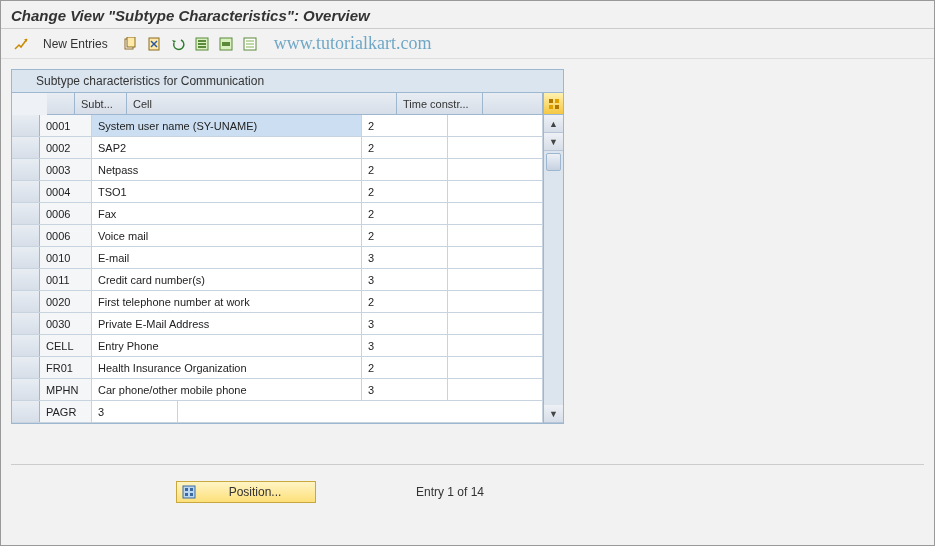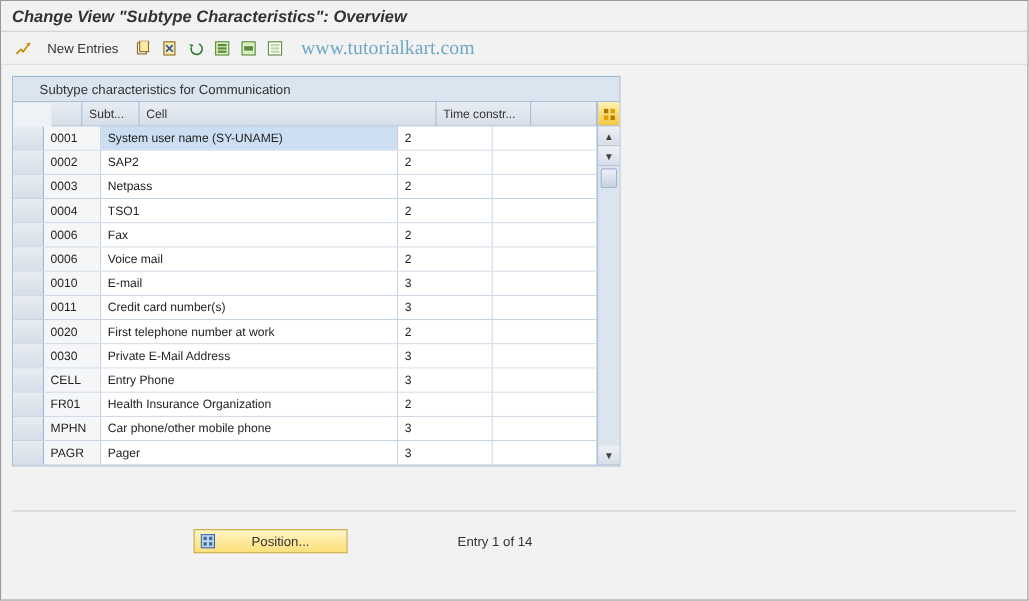--- a/index.html
+++ b/index.html
@@ -370,21 +370,20 @@
             <div class="data-row">
               <div class="sel-cell"></div>
               <div class="data-cell subt">MPHN</div>
               <div class="data-cell name">Car phone/other mobile phone</div>
               <div class="data-cell time">3</div>
               <div class="data-cell extra"></div>
             </div>
             <div class="data-row">
               <div class="sel-cell"></div>
               <div class="data-cell subt">PAGR</div>
-              <div class="data-cell name">Pager</div>
               <div class="data-cell time">3</div>
               <div class="data-cell extra"></div>
             </div>
           </div>
       </div>
       <div class="scroll-col">
         <div class="scroll-settings">
           <svg width="12" height="12" viewBox="0 0 12 12">
               <rect x="0" y="0" width="12" height="12" fill="none"></rect>
               <rect x="1" y="1" width="4" height="4" fill="#b07800"></rect>

